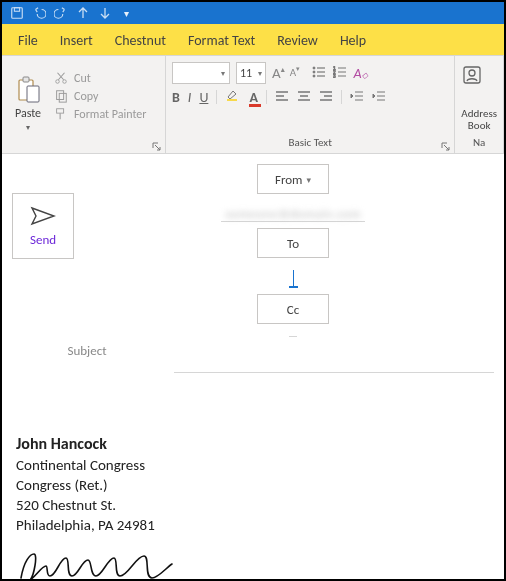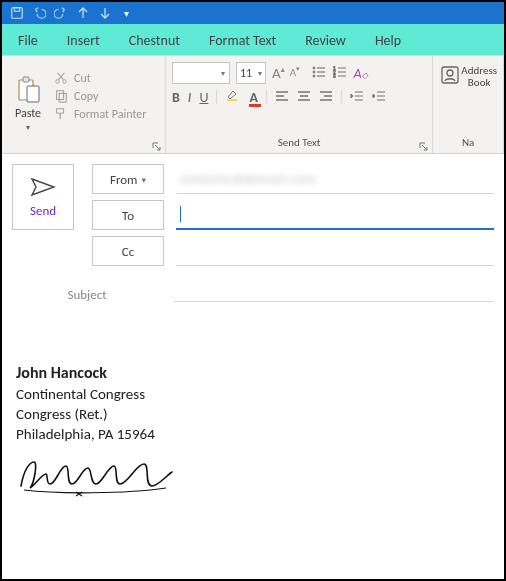--- a/index.html
+++ b/index.html
@@ -1,21 +1,21 @@
 <!DOCTYPE html>
 <html><head>
 <meta charset="utf-8">
 <style>
   * { box-sizing: border-box; margin: 0; padding: 0; }
   body { font-family: "Segoe UI", Calibri, Arial, sans-serif; font-size: 13px; color: #444; width: 506px; height: 581px; border: 2px solid #000; background: #fff; overflow: hidden; position: relative; }
   .titlebar { background: #1973cf; height: 22px; display: flex; align-items: center; padding: 0 8px; gap: 8px; }
   .titlebar .qicon { width: 14px; height: 14px; opacity: 0.85; display:flex; align-items:center; justify-content:center;}
   .titlebar svg { stroke: #e8f1fb; fill:none; }
   .titlebar .dd { color:#e8f1fb; font-size:10px; margin-left:4px;}
-  .tabs { display:flex; gap:29px; padding: 8px 16px 0 16px; border-bottom: 1px solid #d6d6d6; background:#5eead4;align-items:flex-end;}
+  .tabs { display:flex; gap:22px; padding: 8px 16px 0 16px; border-bottom: 1px solid #d6d6d6; background:#fde047;align-items:flex-end;}
   .tabs .tab { font-size: 14px; color:#444; padding-bottom:6px; cursor:default;}
   .tabs .tab.active { color:#1973cf; border-bottom: 3px solid #1973cf; font-weight:400;}
   .ribbon { background:#f3f2f1; display:flex; border-bottom:1px solid #d6d6d6; height:98px; position:relative;}
   .group { border-right:1px solid #d6d6d6; padding:4px 6px 2px 6px; display:flex; flex-direction:column; justify-content:space-between; position:relative;}
   .group-label { text-align:center; font-size:11px; color:#555; padding-bottom:2px;}
   .group .dialog-launcher { position:absolute; right:3px; bottom:3px; width:10px; height:10px; }
   .clipboard-body { display:flex; gap:6px; height:72px;}
   .paste-col { display:flex; flex-direction:column; align-items:center; justify-content:flex-end; width:40px; gap:2px;}
   .paste-col .ico { width:26px; height:28px; }
   .paste-col .lbl { font-size:12px; color:#444;}
@@ -38,27 +38,27 @@
   .list-icons svg { stroke:#777;}
   .group.names { flex:0 0 40px; align-items:center;}
   .names svg { stroke:#666;}
   .names .lbl { font-size:11px; color:#444; text-align:center; line-height:1.1;}
   .compose { padding:10px 10px 0 10px;}
   .hdr-row { display:flex; align-items:center; gap:12px; margin-bottom:6px;}
   .sendbox { width:62px; height:66px; border:1px solid #c8c6c4; display:flex; flex-direction:column; align-items:center; justify-content:center; gap:6px; margin-right:6px;}
   .sendbox svg { stroke:#444; fill:none;}
   .sendbox .lbl { font-size:13px; color:#6d28d9;}
   .addr-col { flex:1; display:flex; flex-direction:column; gap:6px;}
-  .addr-line { display:flex; align-items:center; gap:12px;}
+  .addr-line { display:flex; align-items:center; gap:12px;flex-direction:column;}
   .addr-btn { width:72px; height:30px; border:1px solid #c8c6c4; display:flex; align-items:center; justify-content:center; font-size:13px; color:#444; gap:4px;}
   .addr-btn .dd { font-size:9px; color:#777;}
   .addr-field { flex:1; height:30px; border-bottom:1px solid #d6d6d6; display:flex; align-items:center; padding:0 4px; font-size:13px;}
   .addr-field.focused { border-bottom:2px solid #1973cf;}
   .addr-field .blur { filter: blur(3px); color:#bbb; letter-spacing:0.5px;}
-  .subject-row { display:flex; align-items:flex-end; gap:12px; margin-top:6px;}
+  .subject-row { display:flex; align-items:flex-start; gap:12px; margin-top:6px;}
   .subject-label { width:150px; text-align:center; font-size:13px; color:#888;}
   .subject-field { flex:1; height:30px; border-bottom:1px solid #d6d6d6;}
   .messagebody { padding: 60px 2px 14px 14px; font-family: Calibri, Arial, sans-serif; font-size:15px; color:#222; line-height:1.35;}
   .messagebody .name { font-weight:700; font-size:16px;}
   .signature { margin-top:10px; width:160px;}
   .caret { display:inline-block; width:1px; height:16px; background:#1973cf; vertical-align:middle;}
 </style>
 </head>
 <body>
 
@@ -206,30 +206,30 @@
             </svg></span>
         <span class="sep"></span>
         <span><svg width="14" height="12" viewBox="0 0 14 12" stroke="#777" fill="none">
               <path d="M5 2h8M5 6h8M5 10h8M3 6L1 4v4z" fill="#777"></path>
             </svg></span>
         <span><svg width="14" height="12" viewBox="0 0 14 12" stroke="#777" fill="none">
               <path d="M5 2h8M5 6h8M5 10h8M1 4l2 2-2 2z" fill="#777"></path>
             </svg></span>
       </div>
     </div>
-    <div class="group-label">Send Text</div>
+    <div class="group-label">Basic Text</div>
     <span class="dialog-launcher">
       <svg width="10" height="10" viewBox="0 0 10 10">
           <path d="M1 1h5M1 1v5M3 3l5 5M8 5v3H5" stroke="#777" fill="none" stroke-width="1"></path>
         </svg>
     </span>
   </div>
 
   <div class="group names">
-    <div style="display:flex;flex-direction:row;align-items:flex-end;gap:0;padding-top:4px">
+    <div style="display:flex;flex-direction:column;align-items:flex-start;gap:19px;padding-top:4px">
       <span>
         <svg width="22" height="22" viewBox="0 0 22 22" fill="none">
             <rect x="3" y="3" width="16" height="16" rx="2" stroke-width="1.3"></rect>
             <circle cx="11" cy="9" r="3" stroke-width="1.3"></circle>
             <path d="M6 17c1-3 9-3 10 0" stroke-width="1.3"></path>
           </svg>
       </span>
       <span class="lbl">Address Book</span>
     </div>
     <div class="group-label">Na</div>
@@ -278,21 +278,22 @@
     <div class="subject-field">
       <span></span>
     </div>
   </div>
 </div>
 
 <div class="messagebody">
   <div class="name">John Hancock</div>
   <div>Continental Congress</div>
   <div>Congress (Ret.)</div>
-  <div>Philadelphia, PA  15964</div>
+  <div>520 Chestnut St.</div>
+  <div>Philadelphia, PA  24981</div>
   <div class="signature">
     <svg width="160" height="44" viewBox="0 0 160 44">
       <path d="M5 32 C 8 15, 14 8, 18 8 C 22 8, 18 30, 14 34 C 20 30, 26 20, 30 20 C 32 20, 30 30, 34 30 C 40 30, 44 12, 50 12 C 54 12, 50 30, 56 30 C 62 30, 66 14, 72 14 C 76 14, 74 30, 80 30 C 86 30, 92 12, 98 12 C 102 12, 98 30, 104 30 C 112 30, 120 10, 128 10 C 134 10, 128 32, 136 32 C 142 32, 150 22, 156 18" stroke="#111" stroke-width="1.6" fill="none" stroke-linecap="round"></path>
       <path d="M8 36 C 40 40, 110 40, 150 34" stroke="#111" stroke-width="1.2" fill="none"></path>
       <path d="M60 38 l6 4 M60 42 l6 -4" stroke="#111" stroke-width="1.2"></path>
     </svg>
   </div>
 </div>
 
 </body></html>

